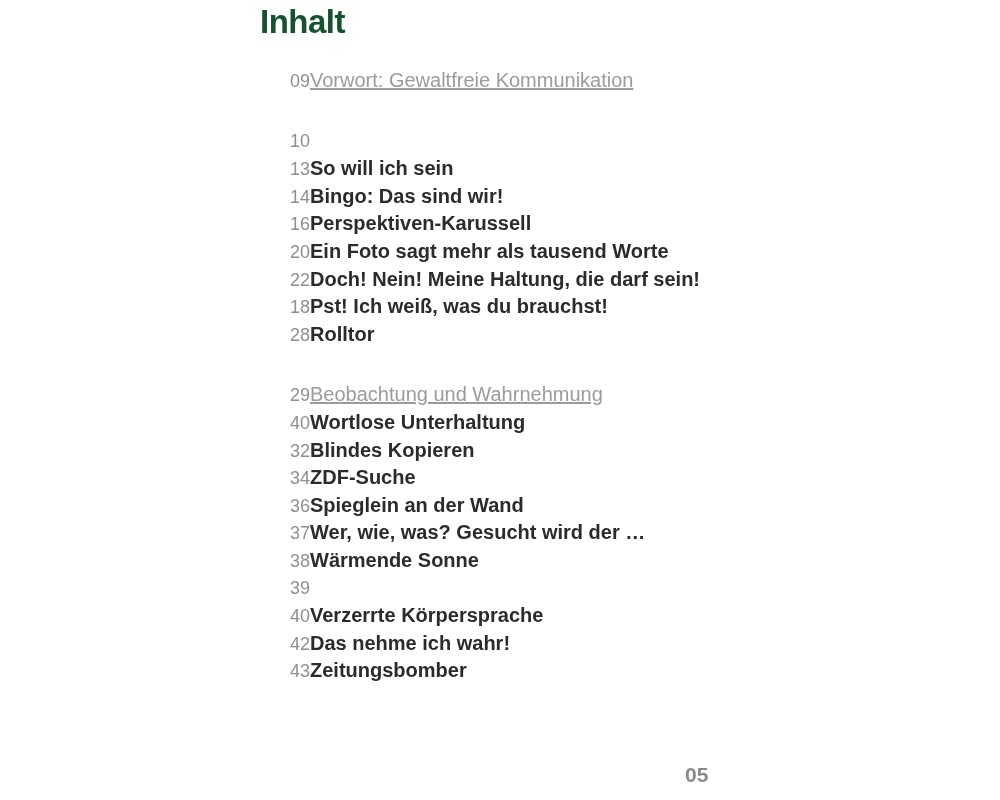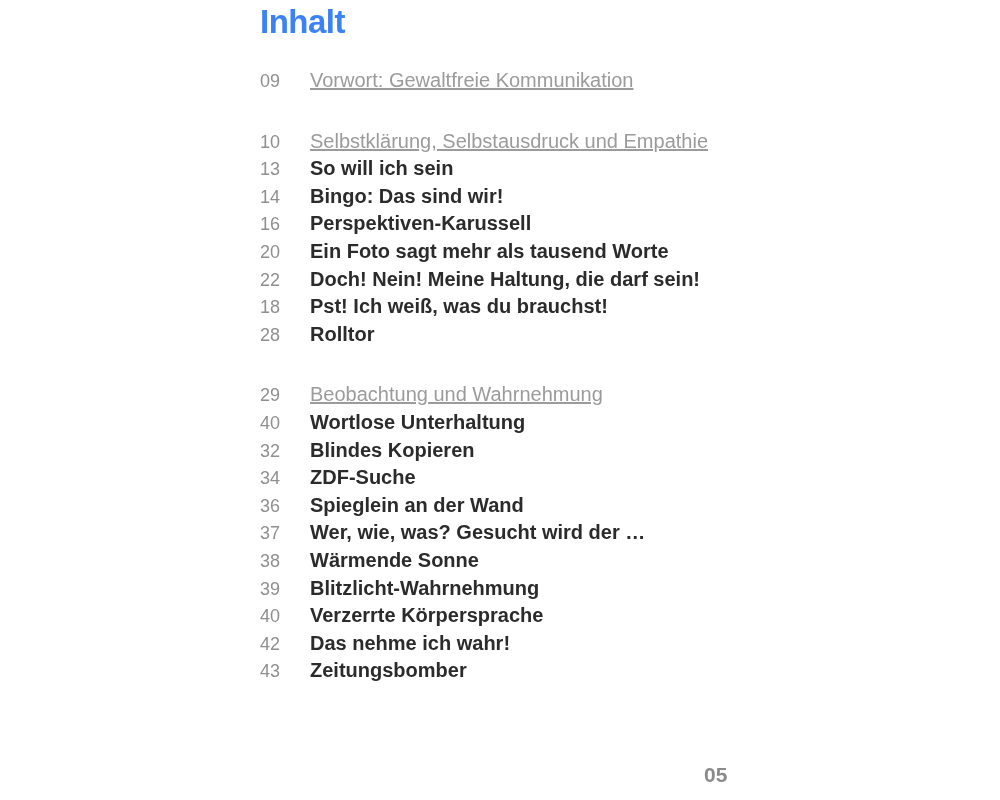--- a/index.html
+++ b/index.html
@@ -21,24 +21,25 @@
     top: 0;
     width: 520px;
   }
   .page-title {
     margin: 0;
     height: 44px;
     line-height: 44px;
     font-size: 33px;
     font-weight: 700;
     letter-spacing: -0.5px;
-    color: #3b82f6;
+    color: #14532d;
   }
   .toc {
     margin-top: 23px;
+    text-align: right;
   }
   .row {
     display: flex;
     height: 27.6px;
     line-height: 27.6px;
     align-items: baseline;
   }
   .row.gap-before {
     margin-top: 33px;
   }
@@ -56,42 +57,41 @@
     font-weight: 600;
     white-space: nowrap;
   }
   .row.section .title {
     color: #9b9b9b;
     font-weight: 400;
     text-decoration: underline;
   }
   .folio {
     position: absolute;
-    left: 704px;
+    left: 685px;
     top: 763px;
     font-size: 21px;
     font-weight: 600;
     color: #8a8a8a;
   }
 </style>
 </head>
 <body>
 
 <div class="page">
   <div class="content">
     <h1 class="page-title">Inhalt</h1>
 
     <div class="toc">
       <div class="row section">
         <span class="num">09</span>
         <span class="title">Vorwort: Gewaltfreie Kommunikation</span>
       </div>
       <div class="row section gap-before">
         <span class="num">10</span>
-        <span class="title">Selbstklärung, Selbstausdruck und Empathie</span>
       </div>
       <div class="row">
         <span class="num">13</span>
         <span class="title">So will ich sein</span>
       </div>
       <div class="row">
         <span class="num">14</span>
         <span class="title">Bingo: Das sind wir!</span>
       </div>
       <div class="row">
@@ -137,21 +137,20 @@
       <div class="row">
         <span class="num">37</span>
         <span class="title">Wer, wie, was? Gesucht wird der …</span>
       </div>
       <div class="row">
         <span class="num">38</span>
         <span class="title">Wärmende Sonne</span>
       </div>
       <div class="row">
         <span class="num">39</span>
-        <span class="title">Blitzlicht-Wahrnehmung</span>
       </div>
       <div class="row">
         <span class="num">40</span>
         <span class="title">Verzerrte Körpersprache</span>
       </div>
       <div class="row">
         <span class="num">42</span>
         <span class="title">Das nehme ich wahr!</span>
       </div>
       <div class="row">

